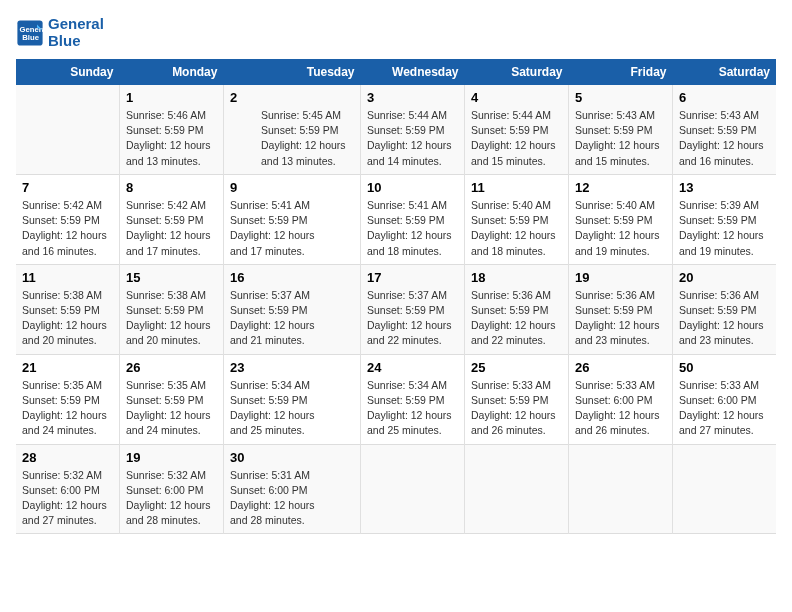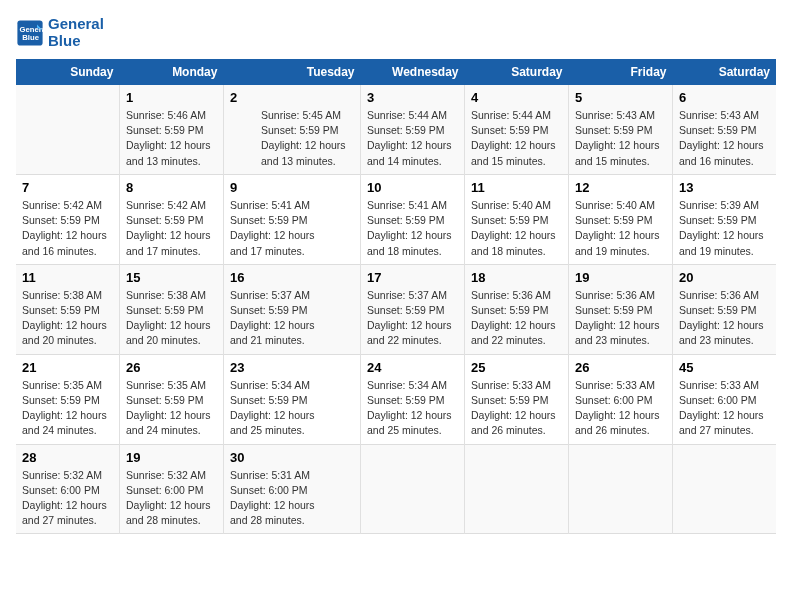--- a/index.html
+++ b/index.html
@@ -309,21 +309,21 @@
 and 26 minutes.</div>
         </td>
         <td>
           <span class="day-number">26</span>
           <div class="cell-text" style="white-space: pre-line;">Sunrise: 5:33 AM
 Sunset: 6:00 PM
 Daylight: 12 hours
 and 26 minutes.</div>
         </td>
         <td>
-          <span class="day-number">45</span>
+          <span class="day-number">50</span>
           <div class="cell-text" style="white-space: pre-line;">Sunrise: 5:33 AM
 Sunset: 6:00 PM
 Daylight: 12 hours
 and 27 minutes.</div>
         </td>
       </tr>
       <tr class="week-row-odd">
         <td>
           <span class="day-number">28</span>
           <div class="cell-text" style="white-space: pre-line;">Sunrise: 5:32 AM

